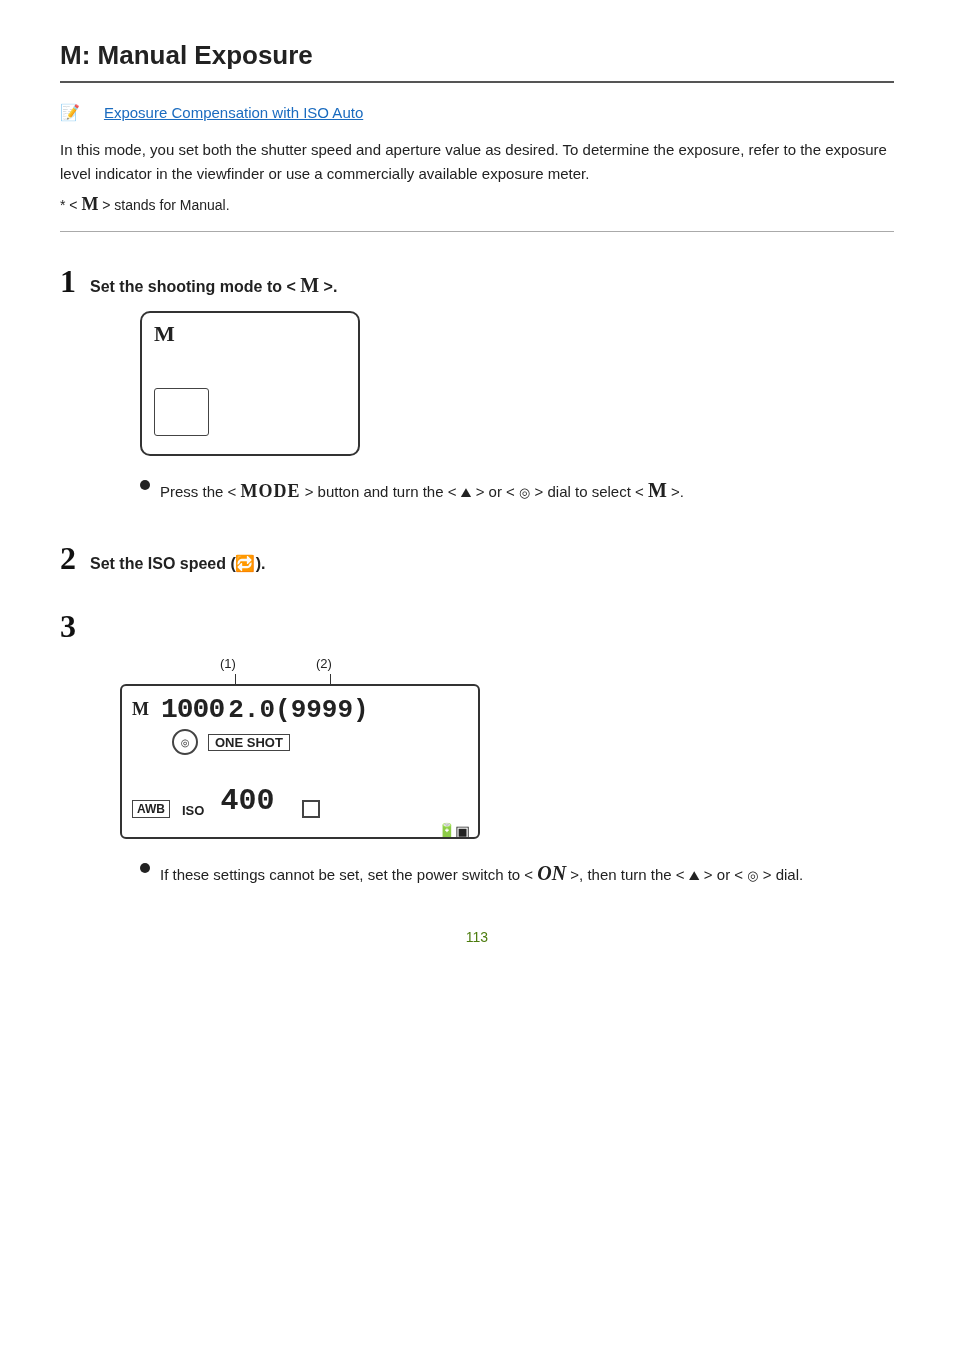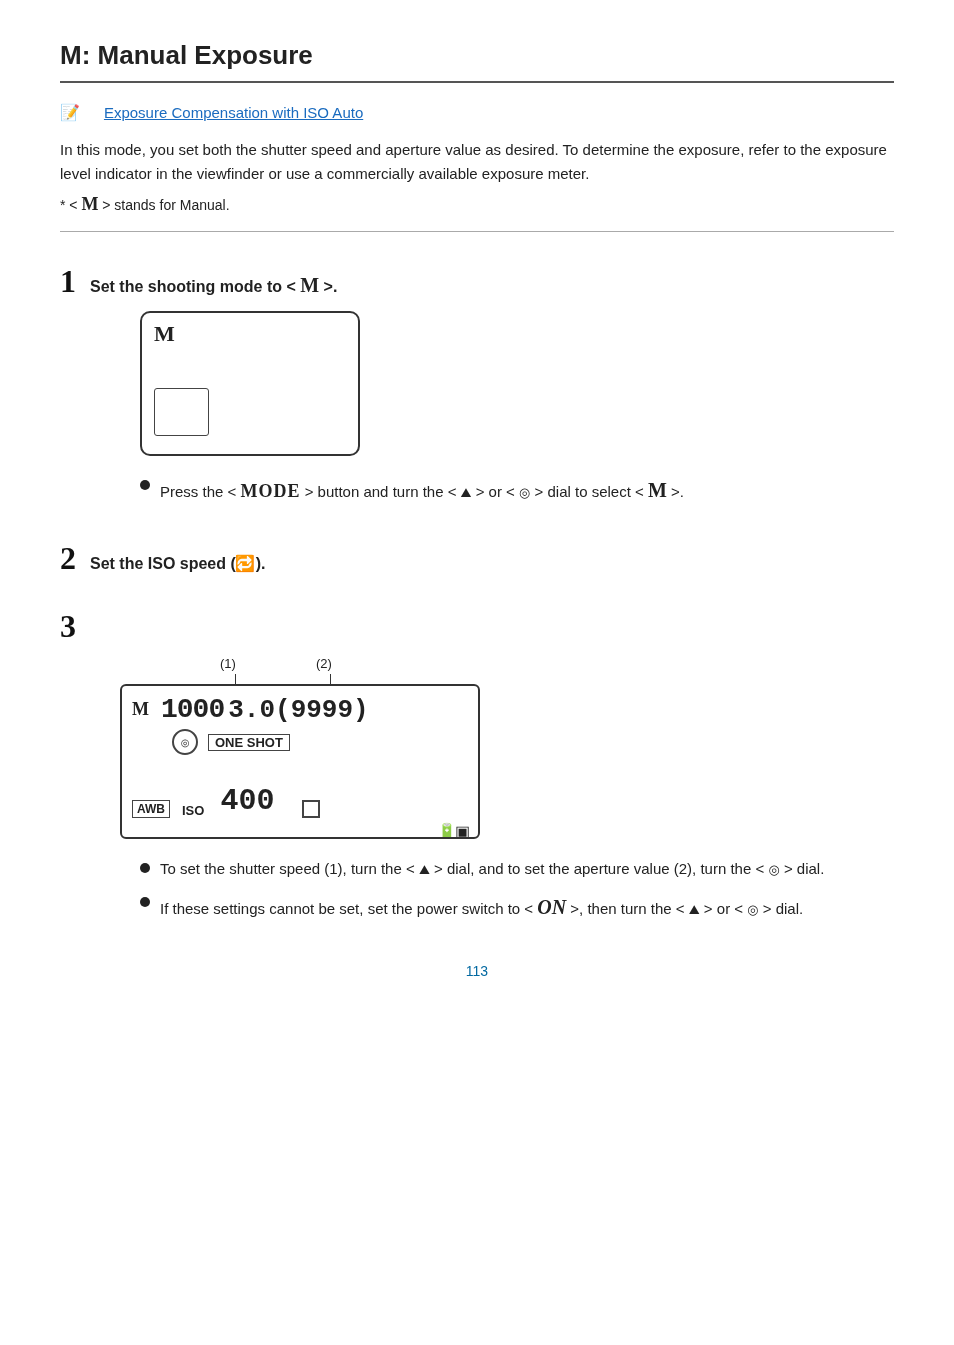--- a/index.html
+++ b/index.html
@@ -264,21 +264,21 @@
       padding: 2px 10px;
     }
     .battery-icon {
       font-size: 16px;
       letter-spacing: -2px;
     }
     .page-num {
       text-align: center;
       font-size: 14px;
       margin-top: 40px;
-      color: #0369a1;
+      color: #4d7c0f;
     }
     .on-text {
       font-size: 20px;
       font-weight: bold;
       font-family: serif;
       font-style: italic;
     }
   </style>
 </head>
 <body>
@@ -339,21 +339,21 @@
       <div class="lcd-connector-1"></div>
       <span class="lcd-label-2">(2)</span>
       <div class="lcd-connector-2"></div>
     </div>
 
     <div class="camera-display">
 
       <div class="top-row">
         <span class="mode-m">M</span>
         <span class="shutter-val">1000</span>
-        <span class="aperture-val">3.0(9999)</span>
+        <span class="aperture-val">2.0(9999)</span>
       </div>
 
       <div class="middle-row">
         <div class="focus-icon">◎</div>
         <div class="one-shot-box">ONE SHOT</div>
       </div>
 
       <div class="bottom-row">
         <div class="awb-box">AWB</div>
         <span class="iso-label">ISO</span>
@@ -361,26 +361,20 @@
         <div class="square-icon"></div>
       </div>
 
       <div class="battery-row">
         <span class="battery-icon">🔋▣</span>
       </div>
     </div>
   </div>
 
   <ul class="bullet-list">
-    <li>
-      <div class="bullet-dot"></div>
-      <span>
-        To set the shutter speed (1), turn the &lt; <span class="dial-icon">⛰︎</span> &gt; dial, and to set the aperture value (2), turn the &lt; <span class="dial-icon">◎</span> &gt; dial.
-      </span>
-    </li>
     <li>
       <div class="bullet-dot"></div>
       <span>
         If these settings cannot be set, set the power switch to &lt; <span class="on-text">ON</span> &gt;, then turn the &lt; <span class="dial-icon">⛰︎</span> &gt; or &lt; <span class="dial-icon">◎</span> &gt; dial.
       </span>
     </li>
   </ul>
 </div>
 
 <div class="page-num">113</div>

